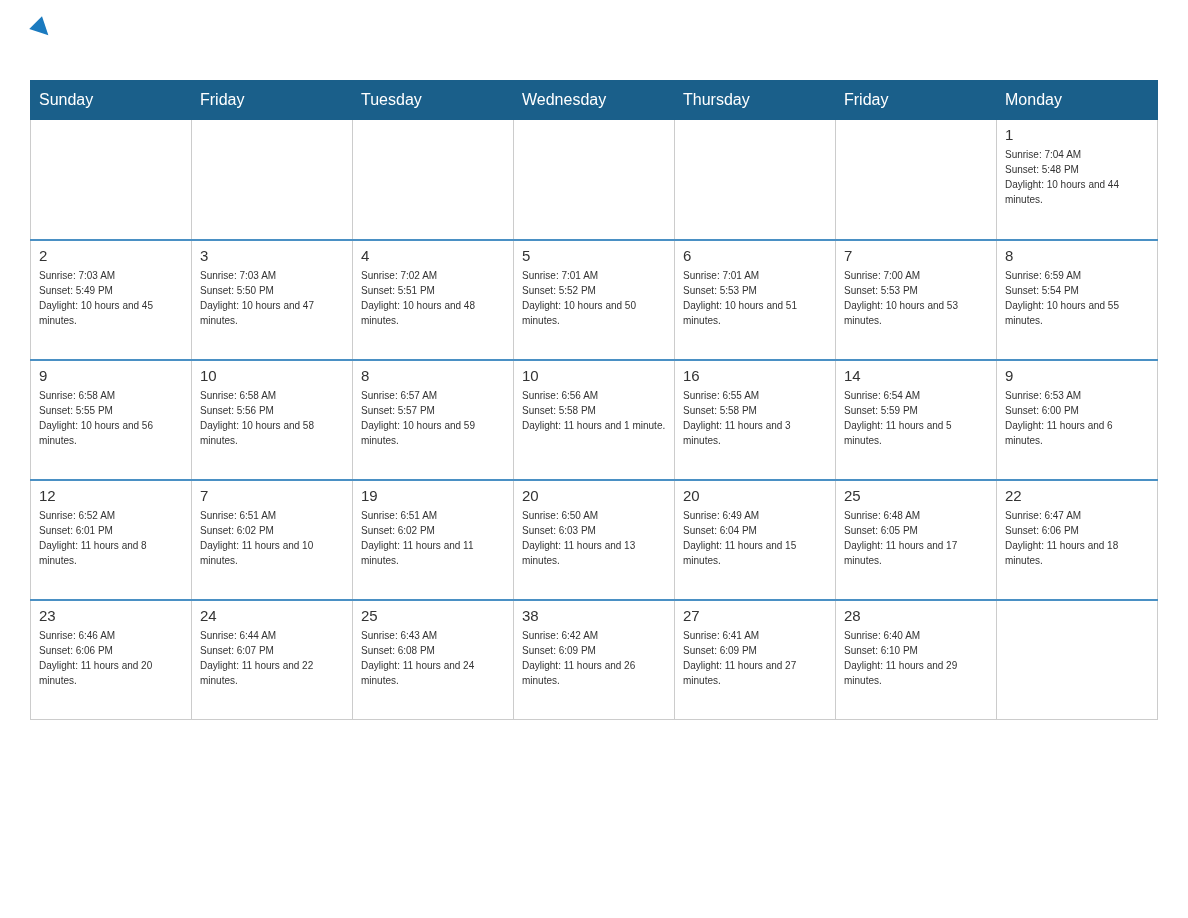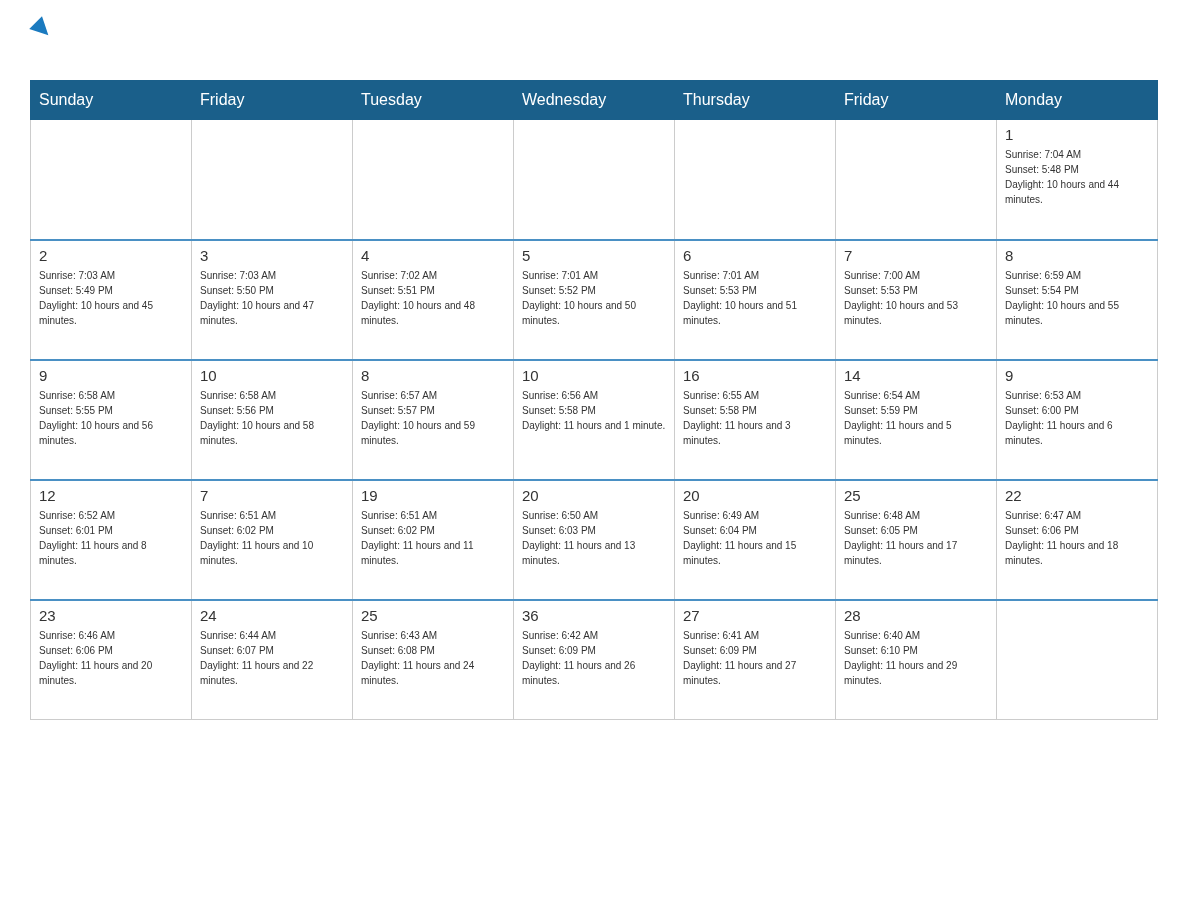--- a/index.html
+++ b/index.html
@@ -240,21 +240,21 @@
         </td>
         <td>
           <span class="day-number">24</span>
           <div class="day-info">Sunrise: 6:44 AM<br>Sunset: 6:07 PM<br>Daylight: 11 hours and 22 minutes.</div>
         </td>
         <td>
           <span class="day-number">25</span>
           <div class="day-info">Sunrise: 6:43 AM<br>Sunset: 6:08 PM<br>Daylight: 11 hours and 24 minutes.</div>
         </td>
         <td>
-          <span class="day-number">36</span>
+          <span class="day-number">38</span>
           <div class="day-info">Sunrise: 6:42 AM<br>Sunset: 6:09 PM<br>Daylight: 11 hours and 26 minutes.</div>
         </td>
         <td>
           <span class="day-number">27</span>
           <div class="day-info">Sunrise: 6:41 AM<br>Sunset: 6:09 PM<br>Daylight: 11 hours and 27 minutes.</div>
         </td>
         <td>
           <span class="day-number">28</span>
           <div class="day-info">Sunrise: 6:40 AM<br>Sunset: 6:10 PM<br>Daylight: 11 hours and 29 minutes.</div>
         </td>

